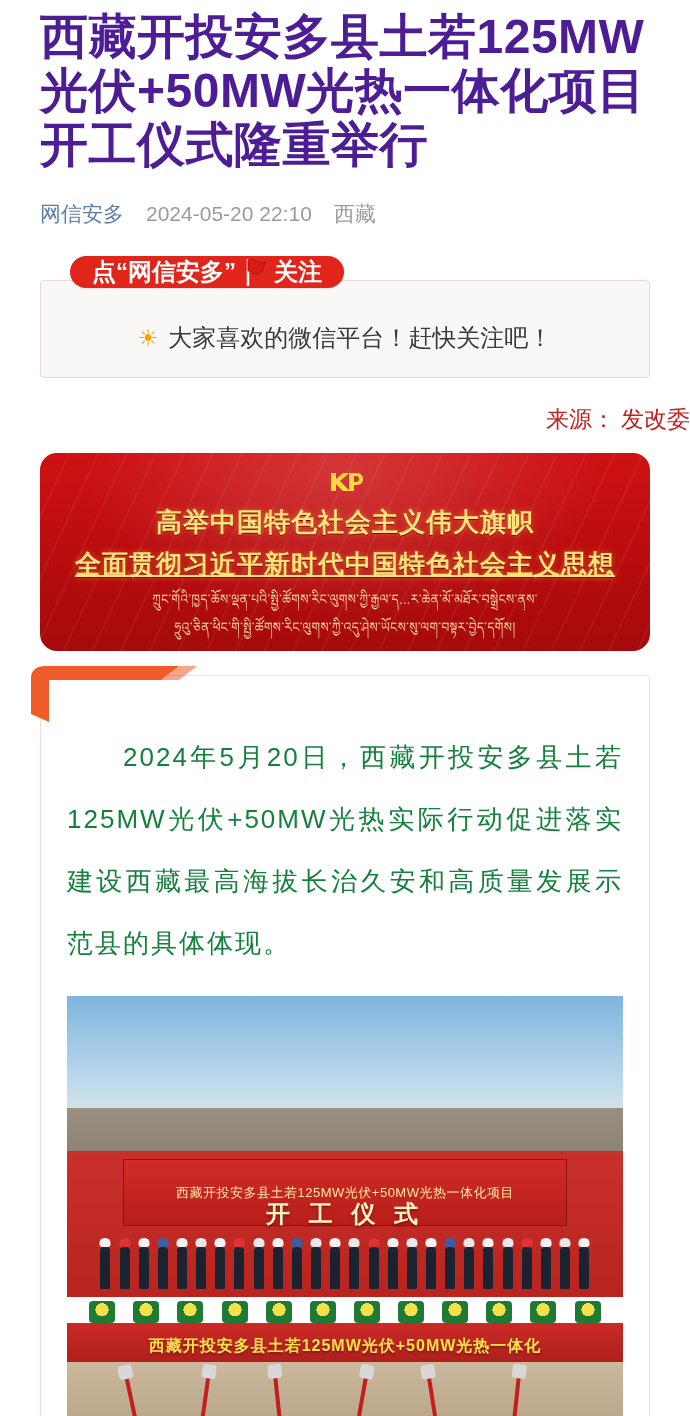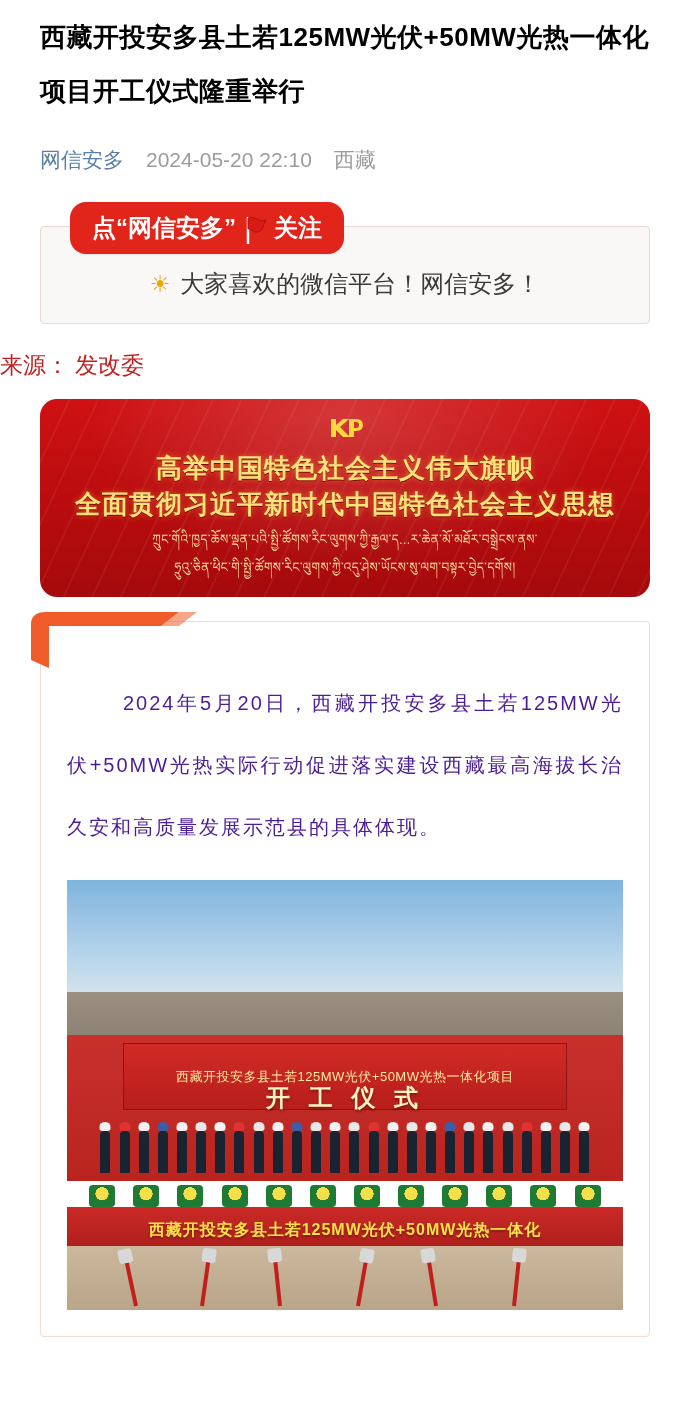--- a/index.html
+++ b/index.html
@@ -16,24 +16,24 @@
     -webkit-font-smoothing: antialiased;
   }
   .page {
     width: 690px;
     padding: 0 0 0 0;
     position: relative;
   }
 
   
   .article-title {
-    font-size: 26px;
+    font-size: 48px;
     line-height: 54px;
     font-weight: 700;
-    color: #000000;
+    color: #4c1d95;
     letter-spacing: 0.5px;
     padding: 10px 40px 0 40px;
     margin: 0;
   }
 
   
   .meta-row {
     padding: 28px 40px 0 40px;
     display: flex;
     align-items: baseline;
@@ -58,23 +58,23 @@
   }
   .follow-pill {
     position: absolute;
     top: -24px;
     left: 30px;
     background: #e1251b;
     color: #ffffff;
     font-size: 24px;
     font-weight: 700;
     border-radius: 16px;
-    padding: 10px 22px;
+    padding: 0 22px;
     display: flex;
-    align-items: flex-end;
+    align-items: flex-start;
     gap: 6px;
     z-index: 3;
     box-shadow: 0 1px 2px rgba(0,0,0,.08);
     white-space: nowrap;
   }
   .follow-pill .flag-ico {
     display: inline-block;
     width: 26px;
     height: 30px;
     position: relative;
@@ -92,21 +92,21 @@
     color: #3a3a3a;
     display: inline-flex;
     align-items: center;
     gap: 10px;
     line-height: 34px;
   }
   .sun-ico { font-size: 23px; color: #f0a500; }
 
   
   .source-line {
-    text-align: left;
+    text-align: right;
     margin: 26px 0 4px 0;
     font-size: 23px;
     color: #c02020;
   }
   .source-label { color: #c02020; }
   .source-value { color: #c02020; margin-left: 6px; }
 
   
   .banner-wrap {
     margin: 18px 40px 0 40px;
@@ -140,21 +140,21 @@
     margin: 4px 0 2px 0;
   }
   .banner-line1, .banner-line2 {
     position: relative;
     color: #ffe27a;
     font-weight: 700;
     letter-spacing: 1px;
     text-shadow: 0 1px 0 #7e0608, 0 0 6px rgba(255,200,60,.45);
   }
   .banner-line1 { font-size: 26px; line-height: 34px; margin-top: 2px; }
-  .banner-line2 { font-size: 26px; line-height: 34px; margin-top: 2px; }
+  .banner-line2 { font-size: 26px; line-height: 34px; margin-top: 8px; text-decoration: underline; }
   .banner-tib {
     position: relative;
     color: #ffe9a8;
     font-size: 12px;
     line-height: 20px;
     margin-top: 8px;
     text-align: center;
     letter-spacing: .5px;
     opacity: .95;
     white-space: nowrap;
@@ -172,23 +172,23 @@
   }
   .corner-ribbon {
     position: absolute;
     top: -12px;
     left: -12px;
     width: 170px;
     height: 60px;
     pointer-events: none;
   }
   .body-text {
-    font-size: 20px;
+    font-size: 26px;
     line-height: 62px;
-    color: #4c1d95;
+    color: #15803d;
     letter-spacing: 2px;
     text-align: justify;
     margin: 0;
   }
   .body-text .indent { display: inline-block; width: 56px; }
 
   
   .photo {
     margin-top: 22px;
     width: 100%;
@@ -281,21 +281,21 @@
         <svg width="26" height="30" viewBox="0 0 26 30" aria-hidden="true">
           <path d="M6 2 L6 29" stroke="#ffffff" stroke-width="2.5" fill="none"></path>
           <path d="M6 3 C12 0, 17 8, 24 5 C20 11, 22 15, 16 17 C11 18, 9 13, 6 14 Z" fill="#d81b17" stroke="#b3100d" stroke-width="1"></path>
         </svg>
       </span>
       <span>关注</span>
     </div>
     <div class="follow-box">
       <div class="follow-box-inner">
         <span class="sun-ico">☀</span>
-        <span>大家喜欢的微信平台！网信安多！</span>
+        <span>大家喜欢的微信平台！赶快关注吧！</span>
       </div>
     </div>
   </div>
 
   <div class="source-line">
     <span class="source-label">来源：</span><span class="source-value">发改委</span>
   </div>
 
   <div class="banner-wrap">
     <div class="banner">

